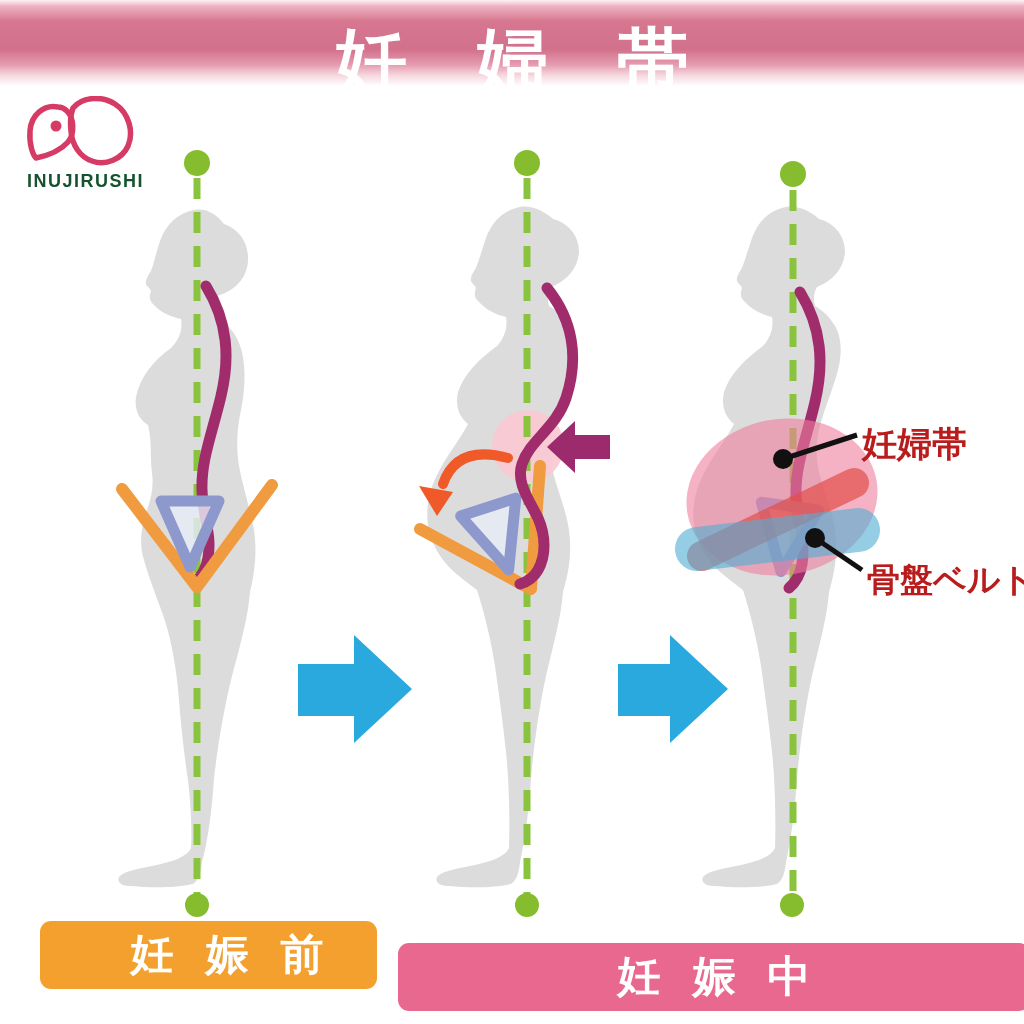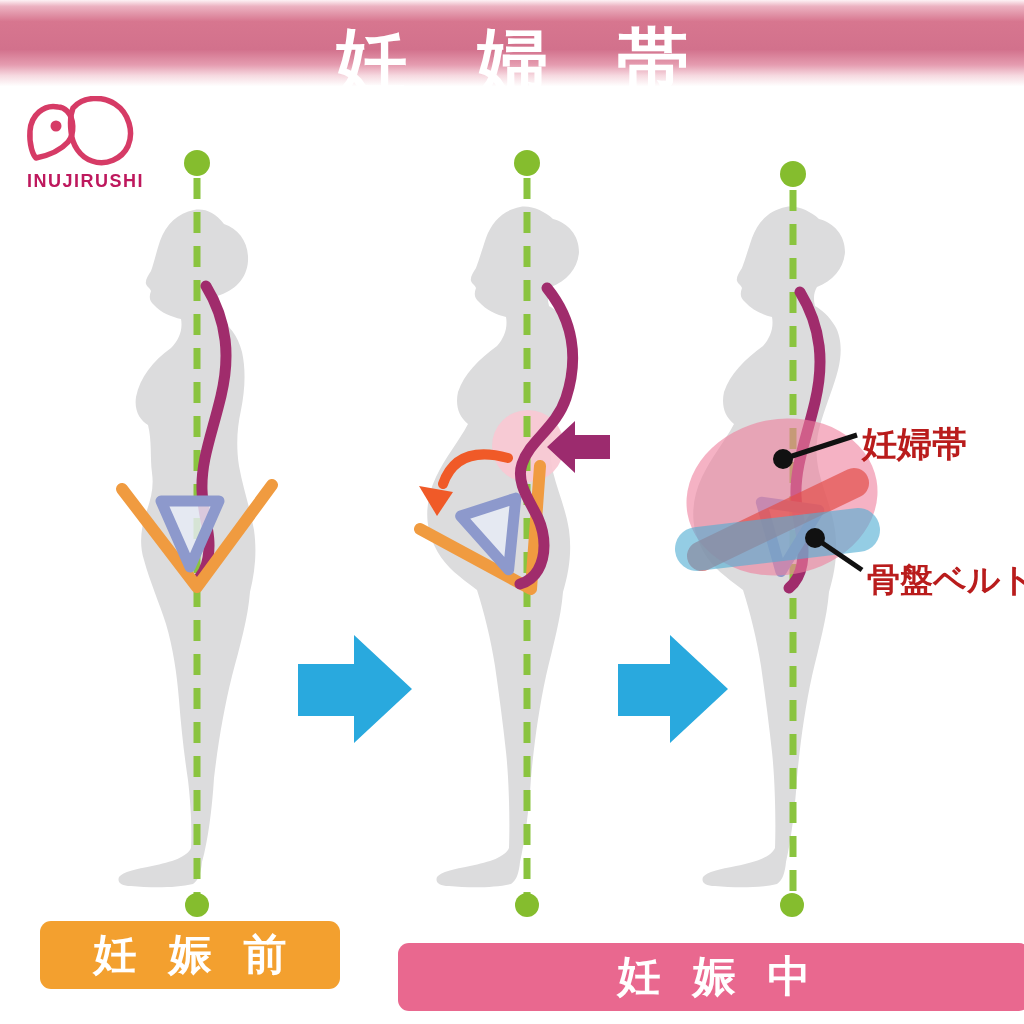--- a/index.html
+++ b/index.html
@@ -6,33 +6,33 @@
   .canvas{position:relative;width:1024px;height:1024px;background:#ffffff;overflow:hidden;
           font-family:"Liberation Sans",sans-serif;}
   
   .banner{position:absolute;left:0;top:0;width:1024px;height:90px;
     background:linear-gradient(180deg,#fdf2f5 0%,#ecb2c1 7%,#d7768f 24%,#d2718c 55%,#e59cb0 72%,#f6d9e0 84%,#ffffff 96%);}
   .banner-title{position:absolute;left:0;top:14px;width:100%;text-align:center;
     color:#ffffff;font-family:"DejaVu Serif",serif;font-size:72px;font-weight:600;
     letter-spacing:22px;text-indent:22px;white-space:pre;}
   
   .logo{position:absolute;left:20px;top:96px;width:150px;}
-  .logo-text{margin-top:-4px;margin-left:7px;color:#be185d;font-size:18px;font-weight:bold;
+  .logo-text{margin-top:-4px;margin-left:7px;color:#14532d;font-size:18px;font-weight:bold;
     letter-spacing:1.5px;font-family:"Liberation Sans",sans-serif;}
   
   .diagram{position:absolute;left:0;top:0;width:1024px;height:1024px;}
   
   .note{position:absolute;color:#b91c1c;font-weight:700;white-space:nowrap;}
   .note-belt{left:862px;top:421px;font-size:35px;}
   .note-pelvic{left:867px;top:558px;font-size:33px;}
   
   .stage{position:absolute;top:921px;height:68px;border-radius:11px;
     display:flex;align-items:center;justify-content:center;
     color:#ffffff;font-size:43px;font-weight:bold;letter-spacing:10px;text-indent:10px;white-space:pre;}
-  .stage-before{left:40px;width:300px;background:#f3a02f;}
+  .stage-before{left:40px;width:300px;background:#f3a02f;padding-left:37px;}
   .stage-during{left:398px;width:632px;background:#e9688f;margin-top:22px;}
 </style>
 </head>
 <body>
 
 <div class="canvas">
 
   <div class="banner">
     <div class="banner-title">妊 婦 帯</div>
   </div>

